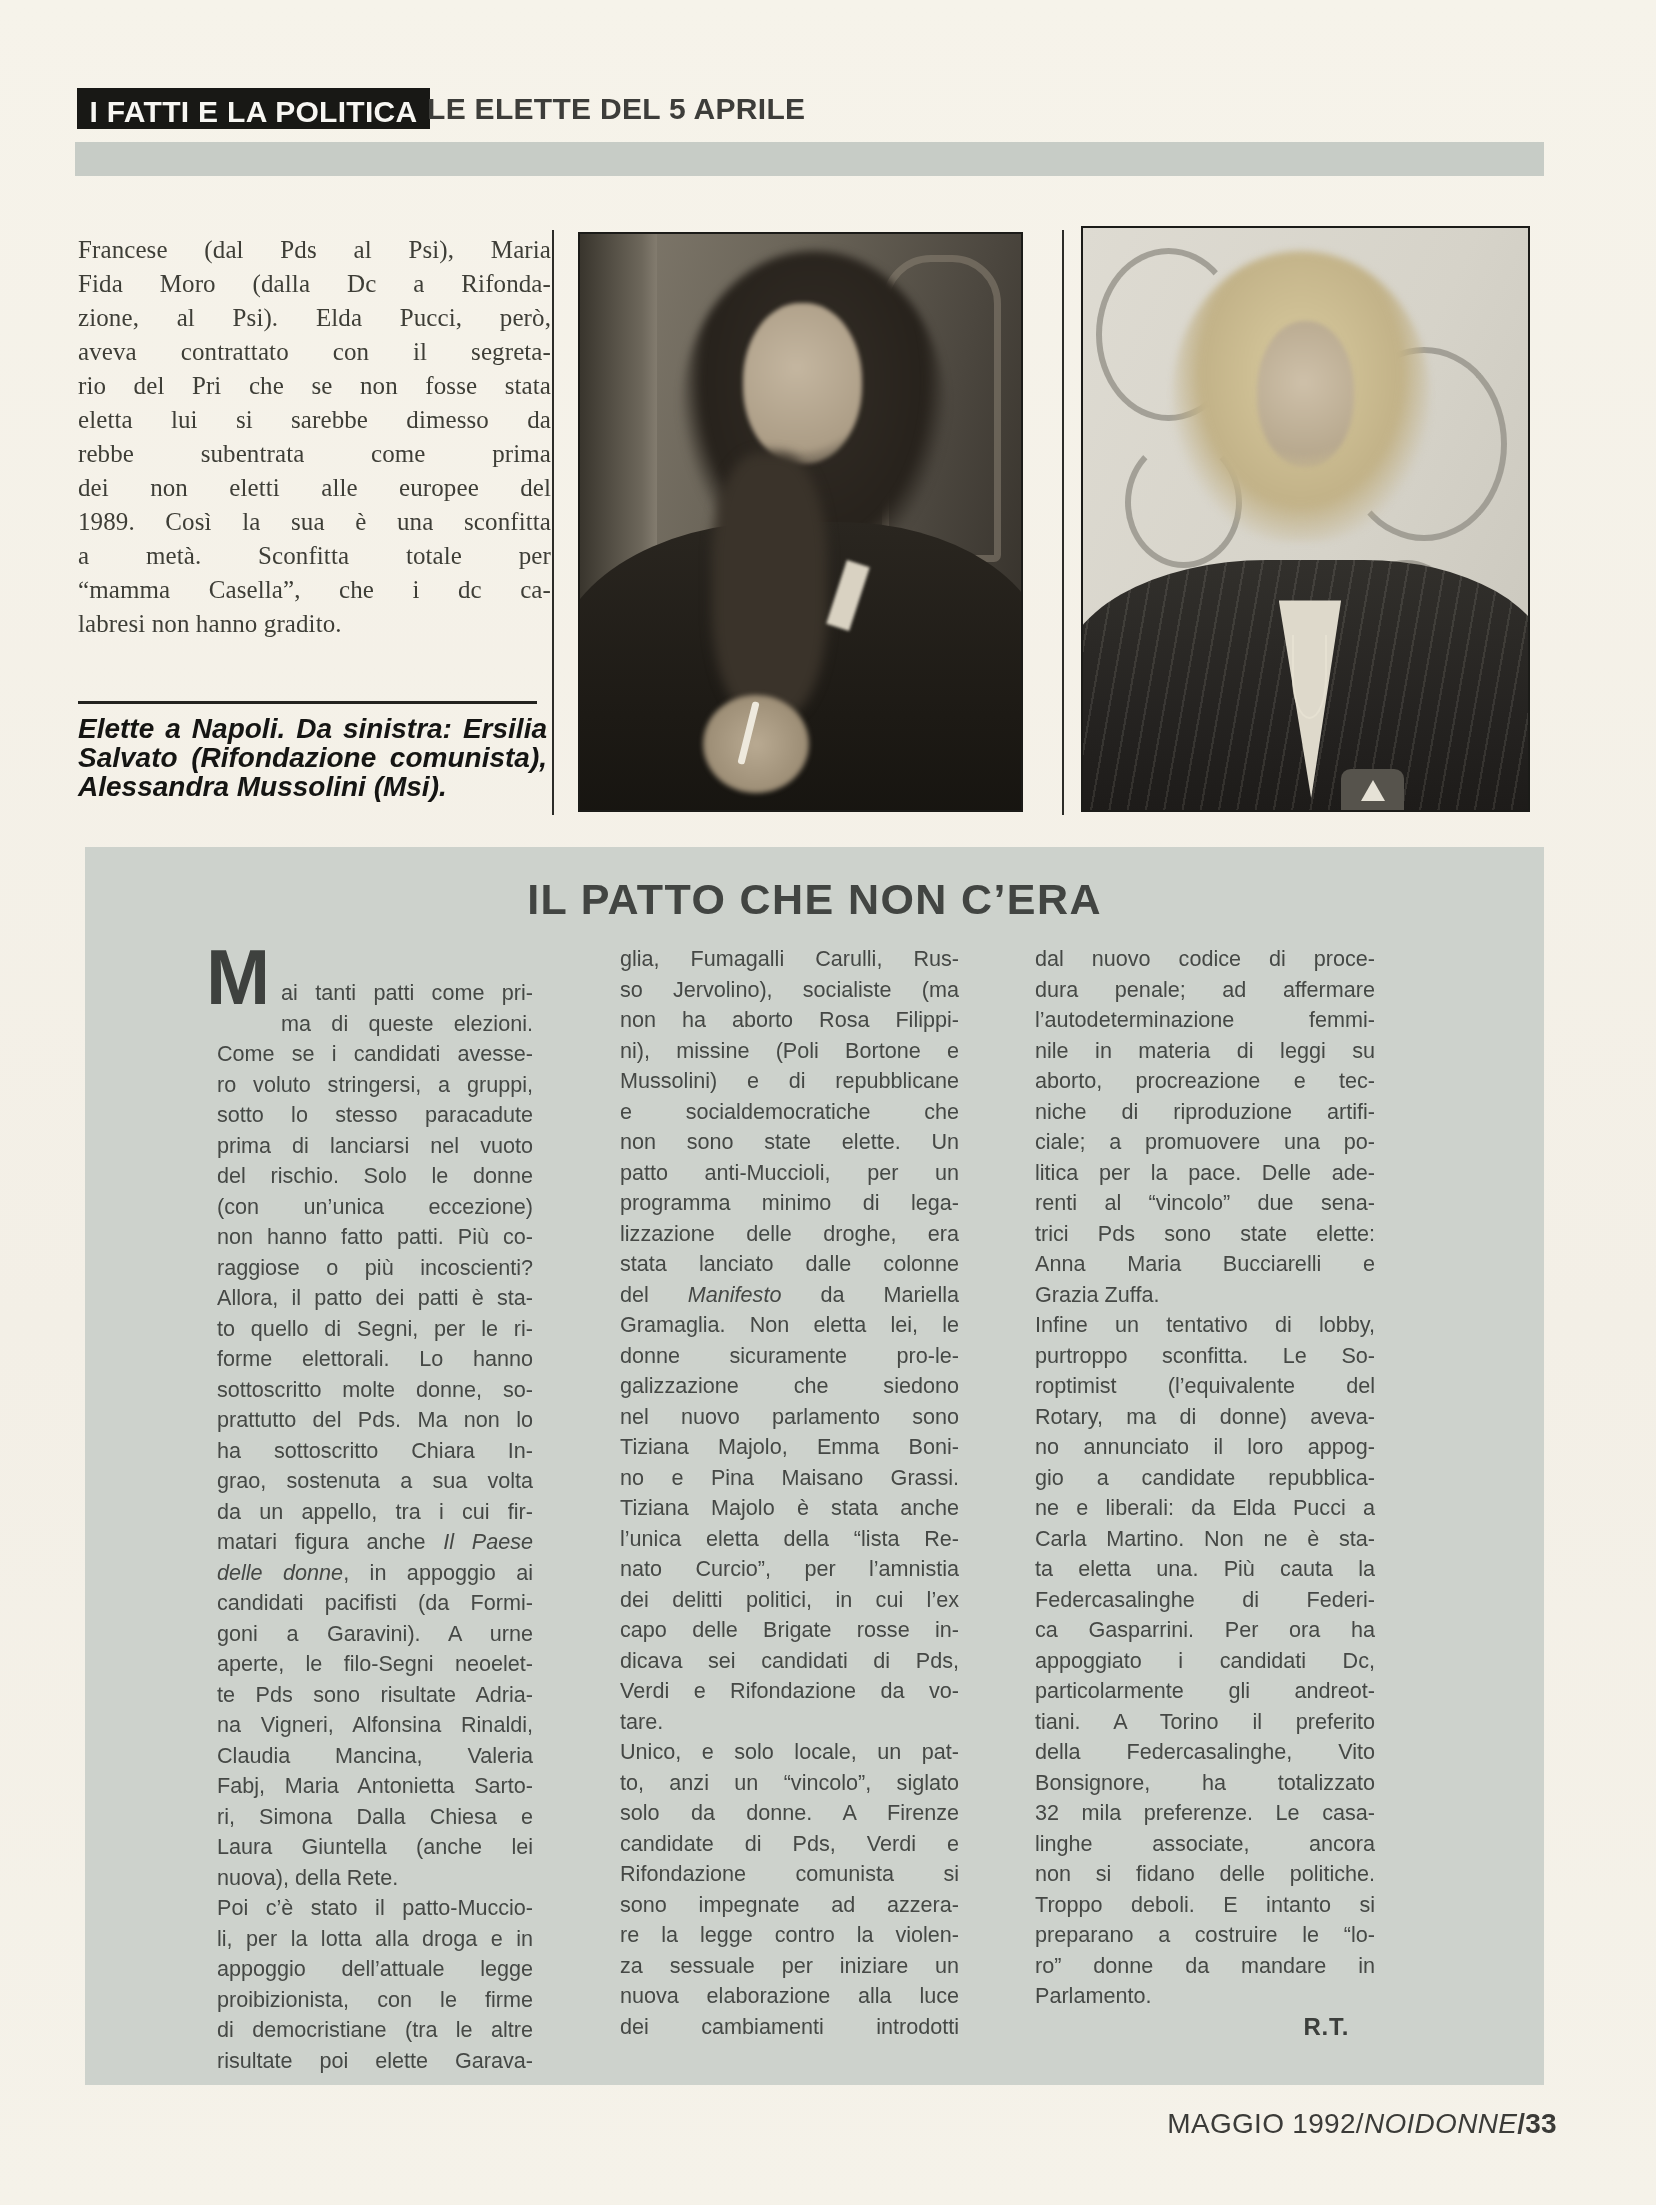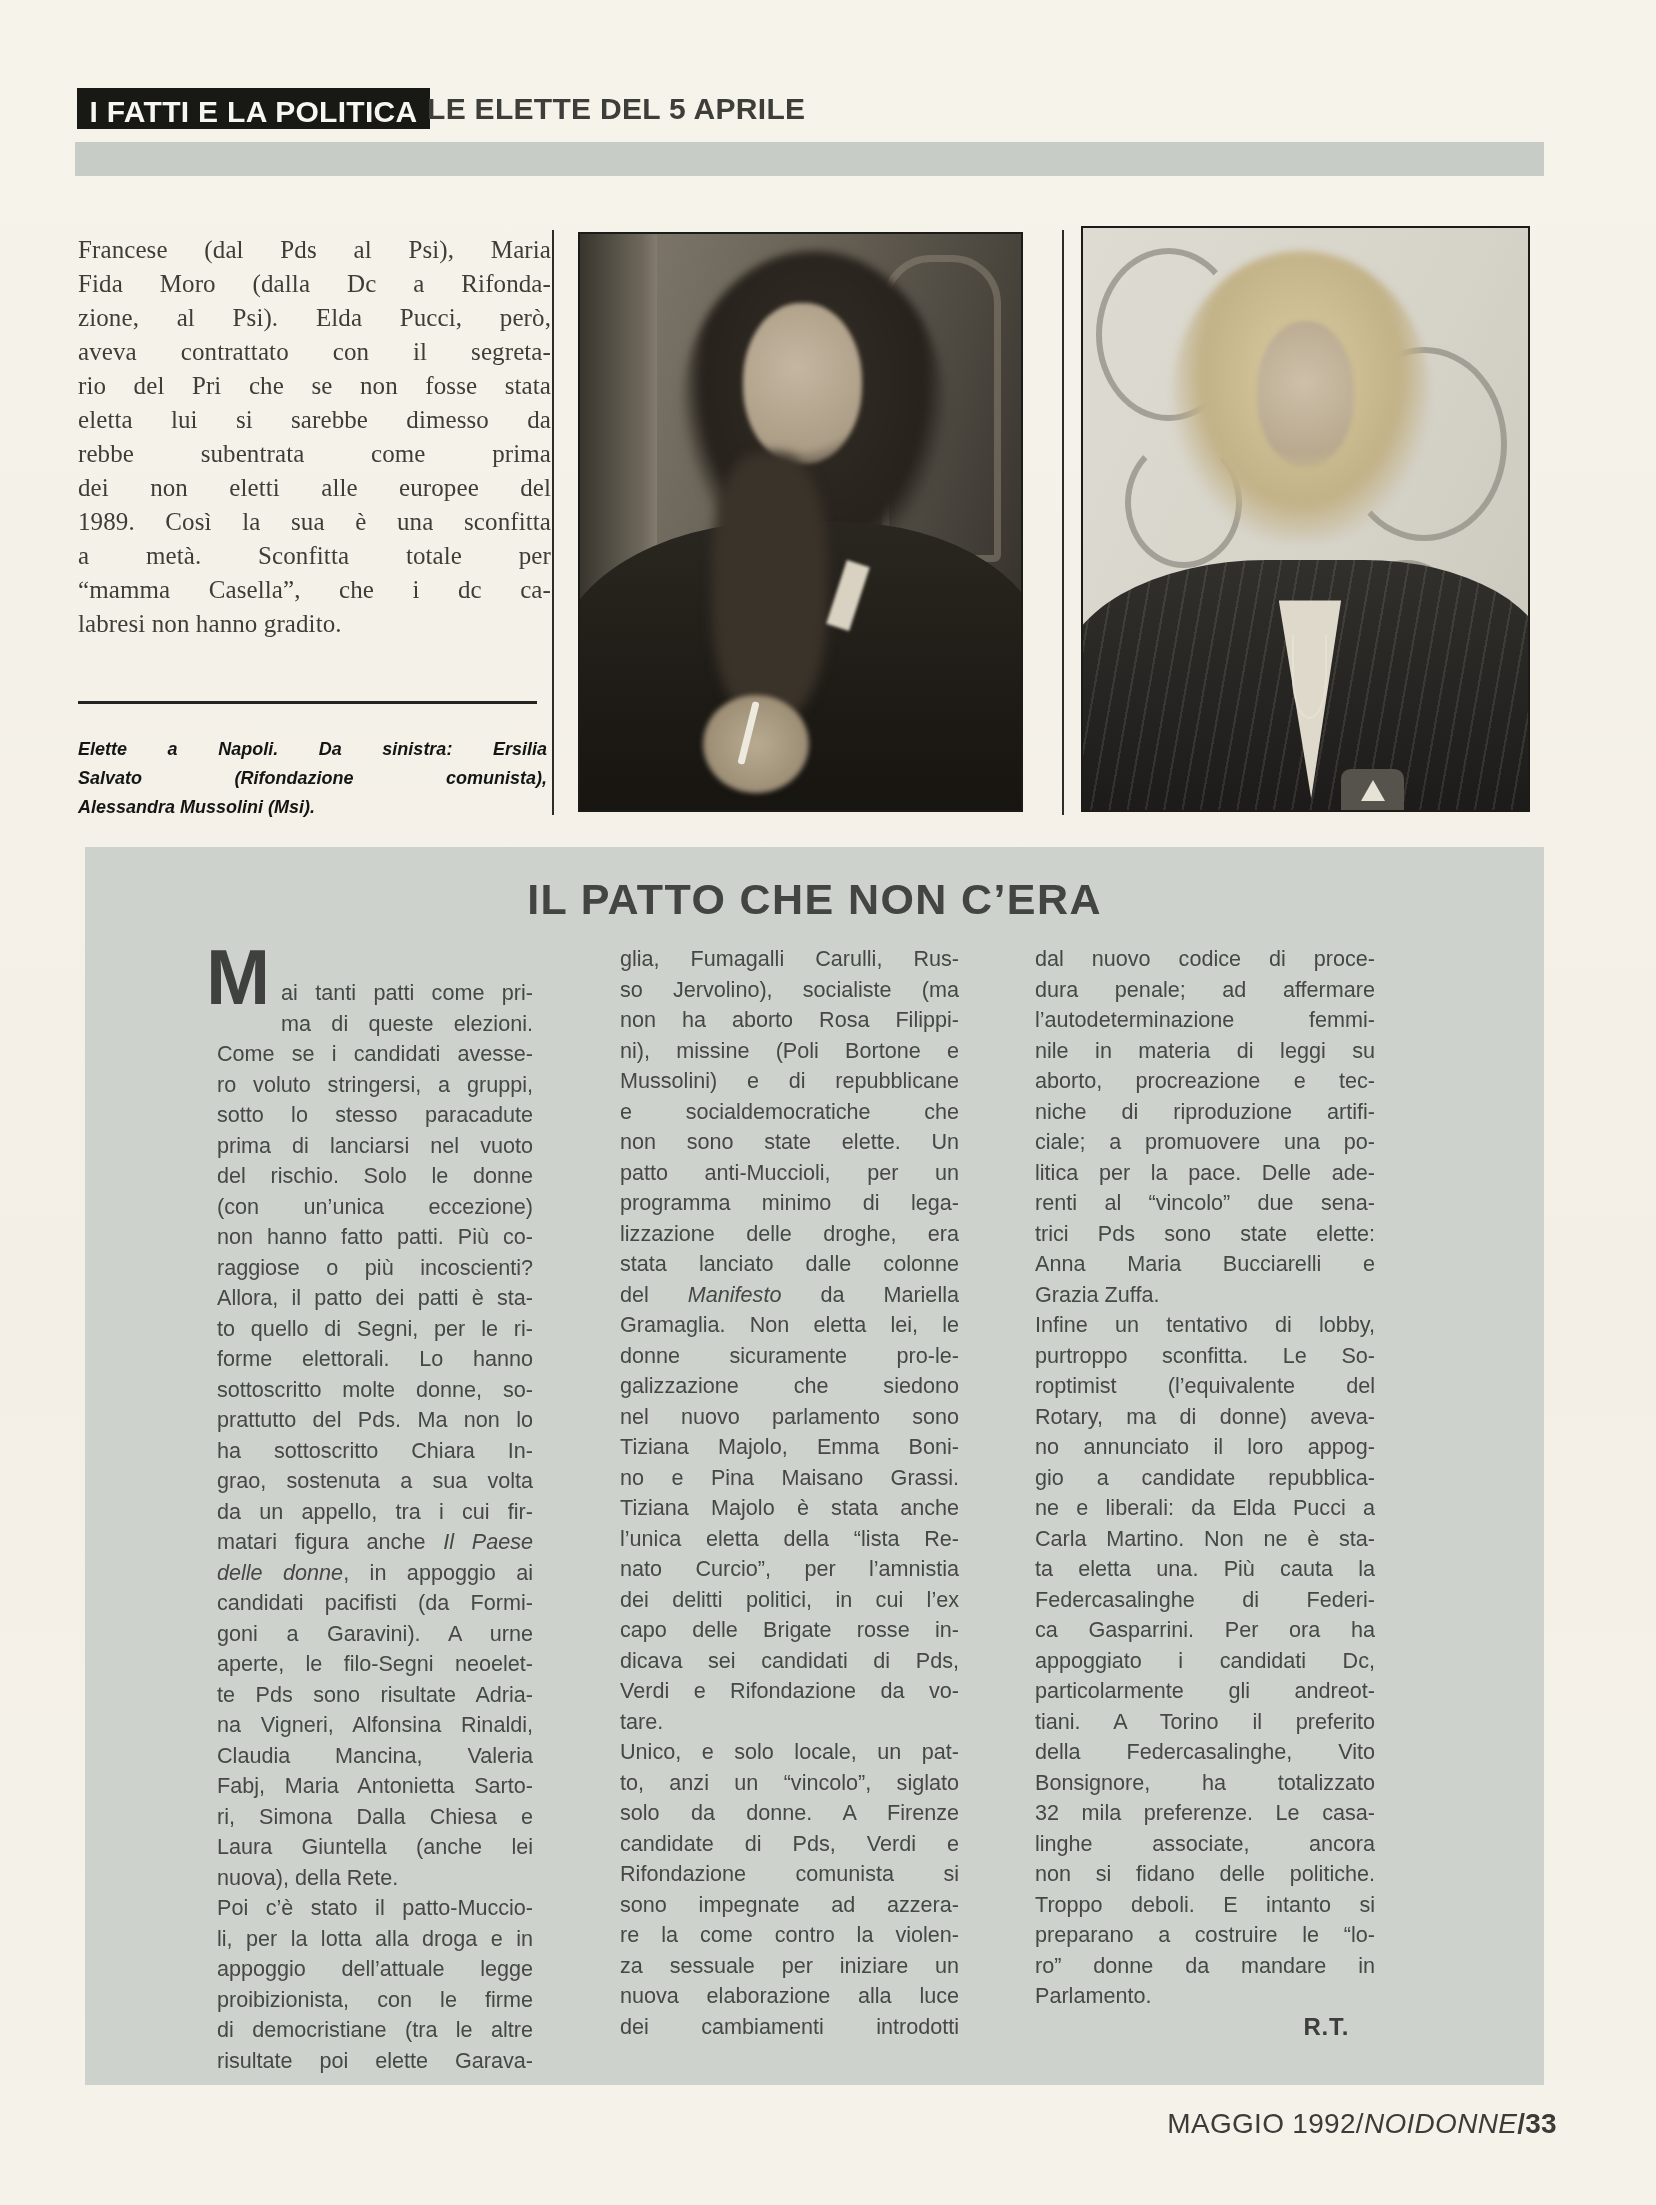--- a/index.html
+++ b/index.html
@@ -42,22 +42,22 @@
     font-size:25px;line-height:34px;color:#3e3e37;
   }
   .intro .line{letter-spacing:0.1px;}
 
   
   .caption-rule{
     position:absolute;left:78px;top:701px;width:459px;height:2.8px;background:#23231f;
   }
   .caption{
     position:absolute;left:78px;top:714px;width:469px;
-    font-size:18px;font-weight:bold;font-style:italic;
-    line-height:29px;color:#151513;margin-top:21px;
+    font-size:28px;font-weight:bold;font-style:italic;
+    line-height:29px;color:#151513;
   }
 
   
   .vrule{position:absolute;width:2.1px;background:#2c2c28;}
   .vrule.r1{left:552px;top:230px;height:585px;}
   .vrule.r2{left:1062px;top:230px;height:585px;}
   .photo{
     position:absolute;border:2.1px solid #1b1b18;overflow:hidden;
   }
   .photo-left{
@@ -286,21 +286,21 @@
         <div class="line"><span>capo delle Brigate rosse in-</span></div>
         <div class="line"><span>dicava sei candidati di Pds,</span></div>
         <div class="line"><span>Verdi e Rifondazione da vo-</span></div>
         <div class="line flush"><span>tare.</span></div>
         <div class="line"><span>Unico, e solo locale, un pat-</span></div>
         <div class="line"><span>to, anzi un “vincolo”, siglato</span></div>
         <div class="line"><span>solo da donne. A Firenze</span></div>
         <div class="line"><span>candidate di Pds, Verdi e</span></div>
         <div class="line"><span>Rifondazione comunista si</span></div>
         <div class="line"><span>sono impegnate ad azzera-</span></div>
-        <div class="line"><span>re la come contro la violen-</span></div>
+        <div class="line"><span>re la legge contro la violen-</span></div>
         <div class="line"><span>za sessuale per iniziare un</span></div>
         <div class="line"><span>nuova elaborazione alla luce</span></div>
         <div class="line"><span>dei cambiamenti introdotti</span></div>
       </div>
     <div class="col col3">
         <div class="line"><span>dal nuovo codice di proce-</span></div>
         <div class="line"><span>dura penale; ad affermare</span></div>
         <div class="line"><span>l’autodeterminazione femmi-</span></div>
         <div class="line"><span>nile in materia di leggi su</span></div>
         <div class="line"><span>aborto, procreazione e tec-</span></div>

